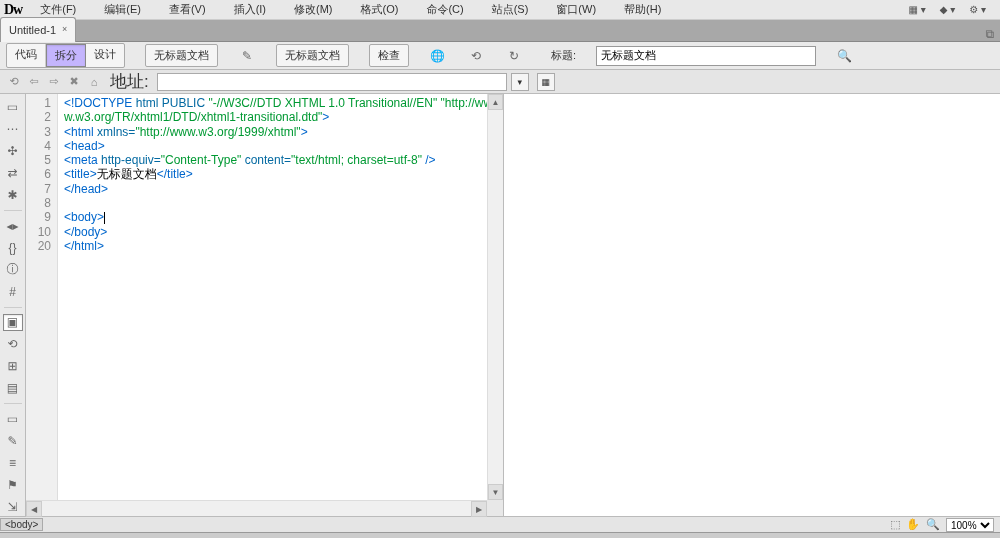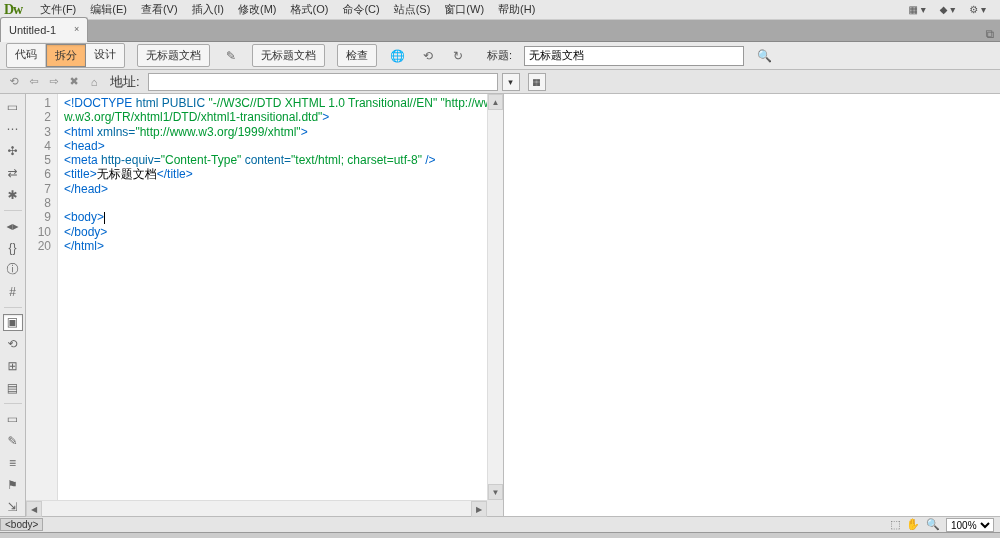--- a/index.html
+++ b/index.html
@@ -1,47 +1,47 @@
 <!DOCTYPE html>
 <html><head>
 <meta charset="utf-8">
 <style>
 * { margin: 0; padding: 0; box-sizing: border-box; font-family: "Microsoft YaHei", Tahoma, sans-serif; }
 body { width: 1000px; height: 538px; background: #f0f0f0; overflow: hidden; font-size: 12px; color: #333; }
 
 
 .menubar { height: 20px; background: #e8e8e8; display: flex; align-items: center; padding: 0 4px; border-bottom: 1px solid #ccc; }
-.app-logo { font-family: Georgia, serif; font-size: 14px; color: #4d7c0f; font-weight: bold; margin-right: 12px; letter-spacing: -1px; }
-.menu-items { display: flex; gap: 2px; }
+.app-logo { font-family: Georgia, serif; font-size: 14px; color: #000000; font-weight: bold; margin-right: 12px; letter-spacing: -1px; }
+.menu-items { display: flex; gap: 16px; }
 .menu-item { padding: 2px 6px; cursor: default; font-size: 11px; }
 .menu-extra { margin-left: auto; display: flex; gap: 14px; padding-right: 10px; }
 .menu-extra span { font-size: 10px; color: #555; }
 
 
 .doctab-row { height: 22px; background: #a8a8a8; display: flex; align-items: flex-end; border-bottom: 1px solid #888; position: relative; }
-.doctab { background: #f4f4f4; padding: 6px 8px; font-size: 11px; display: flex; align-items: flex-start; gap: 18px; border: 1px solid #999; border-bottom: none; position: relative; top: 1px; border-radius: 3px 3px 0 0; }
+.doctab { background: #f4f4f4; padding: 6px 8px; font-size: 11px; display: flex; align-items: flex-start; gap: 6px; border: 1px solid #999; border-bottom: none; position: relative; top: 1px; border-radius: 3px 3px 0 0; }
 .doctab .close { font-size: 9px; color: #666; cursor: pointer; }
 .doctab-right { margin-left: auto; padding: 0 6px; color: #666; }
 
 
-.viewbar { height: 28px; background: #eaeaea; display: flex; align-items: center; padding: 0 6px; gap: 12px; border-bottom: 1px solid #bbb; }
+.viewbar { height: 28px; background: #eaeaea; display: flex; align-items: center; padding: 0 6px; gap: 20px; border-bottom: 1px solid #bbb; }
 .vb-left { display: flex; border: 1px solid #aaa; border-radius: 2px; background: #f5f5f5; }
 .vb-btn { padding: 3px 8px; font-size: 11px; border-right: 1px solid #ccc; cursor: default; }
 .vb-btn:last-child { border-right: none; }
-.vb-btn.active { background: #fdba74; border: 1px solid #888; box-shadow: inset 0 1px 2px rgba(0,0,0,0.1); }
+.vb-btn.active { background: #c4b5fd; border: 1px solid #888; box-shadow: inset 0 1px 2px rgba(0,0,0,0.1); }
 .vb-btn2 { padding: 3px 8px; font-size: 11px; border: 1px solid #aaa; background: #f5f5f5; border-radius: 2px; cursor: default; }
 .vb-icon { width: 18px; height: 18px; display: inline-flex; align-items: center; justify-content: center; color: #666; cursor: default; }
 .vb-title-label { font-size: 11px; margin-left: 8px; }
 .vb-title-input { border: 1px solid #999; height: 20px; width: 220px; padding: 0 4px; font-size: 11px; background: #fff; }
 .vb-title-search { width: 18px; height: 18px; display: inline-flex; align-items: center; justify-content: center; color: #666; }
 
 
 .addrbar { height: 24px; background: #e5e5e5; display: flex; align-items: center; padding: 0 6px; gap: 4px; border-bottom: 1px solid #bbb; }
 .addr-icon { width: 16px; height: 16px; display: inline-flex; align-items: center; justify-content: center; color: #888; font-size: 11px; }
-.addr-label { font-size: 13px; margin: 0 4px; }
+.addr-label { font-size: 17px; margin: 0 4px; }
 .addr-input { flex: 1; max-width: 350px; border: 1px solid #aaa; height: 18px; background: #fff; padding: 0 4px; font-size: 11px; }
 .addr-btn { width: 18px; height: 18px; border: 1px solid #aaa; background: #f5f5f5; display: inline-flex; align-items: center; justify-content: center; font-size: 9px; }
 
 
 .main { display: flex; height: 422px; }
 .left-tools { width: 26px; background: #eaeaea; border-right: 1px solid #bbb; display: flex; flex-direction: column; align-items: center; padding-top: 4px; gap: 4px; }
 .tool-icon { width: 20px; height: 18px; border: 1px solid transparent; display: flex; align-items: center; justify-content: center; color: #666; font-size: 12px; cursor: default; }
 .tool-icon.sel { border: 1px solid #888; background: #fff; box-shadow: inset 0 1px 2px rgba(0,0,0,0.1); }
 .tool-sep { width: 18px; height: 1px; background: #ccc; margin: 2px 0; }
 

